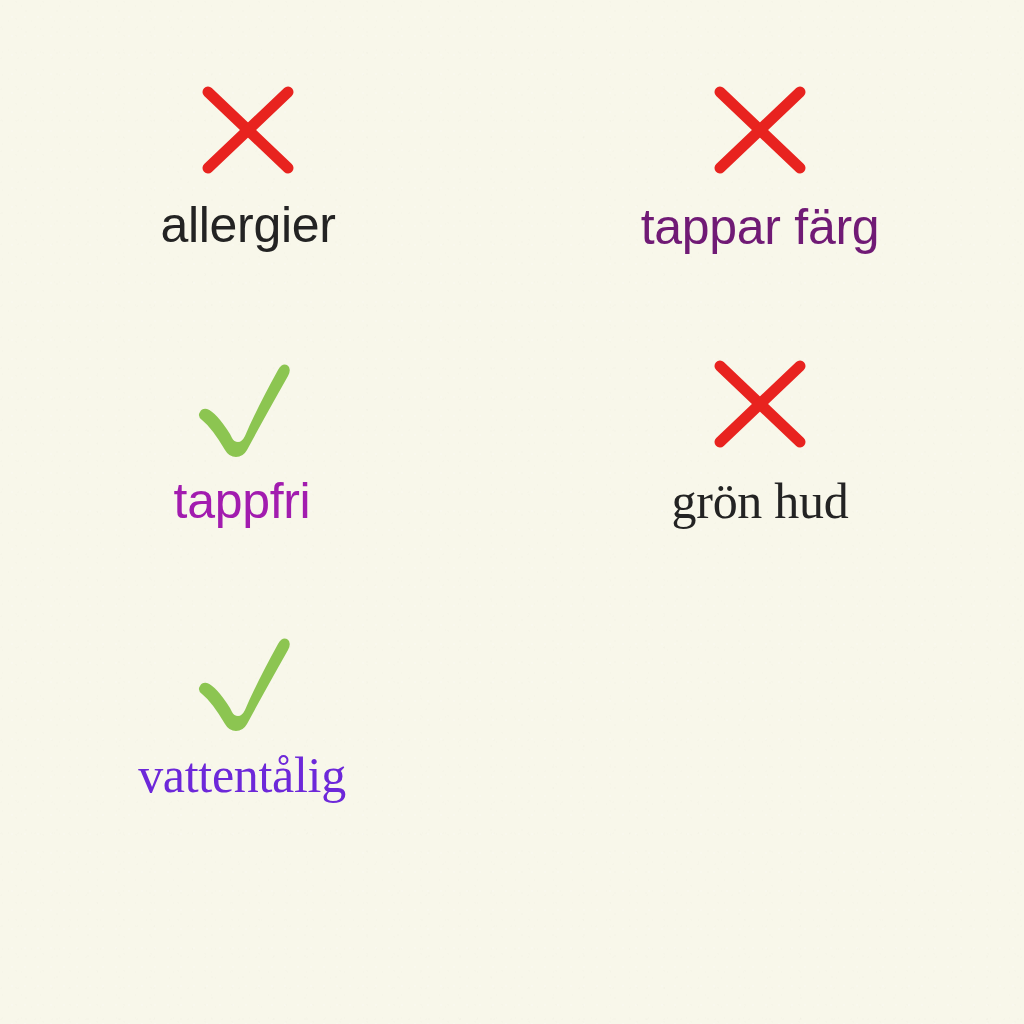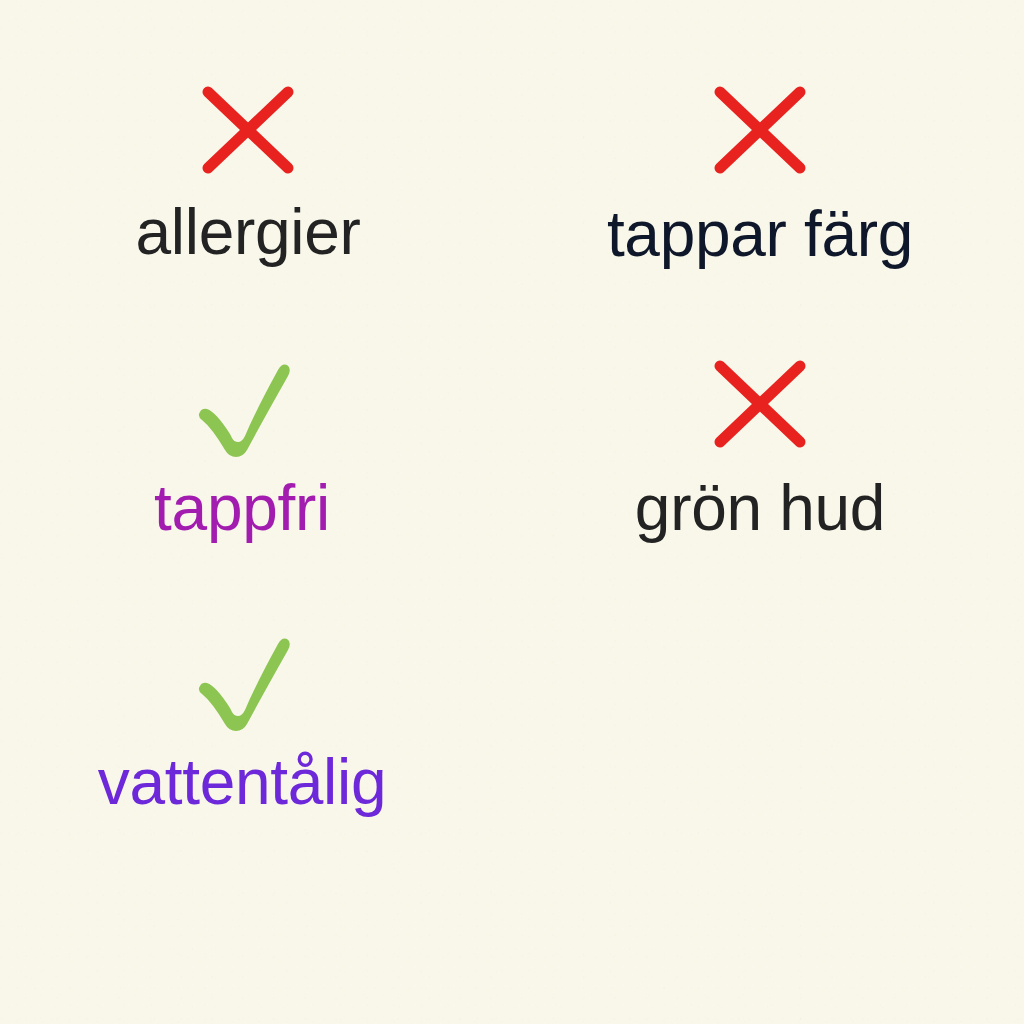--- a/index.html
+++ b/index.html
@@ -57,32 +57,32 @@
     align-items:center;
     justify-content:center;
   }
   .mark svg { display:block; overflow:visible; }
 
   .cross-svg { width:96px;  height:92px; }
   .check-svg { width:108px; height:108px; }
 
   .label {
     margin-top:18px;
-    font-size:64px;
+    font-size:50px;
     font-weight:300;
     line-height:1;
     letter-spacing:-0.3px;
     color:#232323;
     white-space:nowrap;
     -webkit-font-smoothing:antialiased;
   }
 
   
   .row2 .label { margin-top:20px; }
-  .row3 .label { margin-top:20px; }
+  .row3 .label { margin-top:20px;font-family:Liberation Serif, serif; }
 </style>
 </head>
 <body style="background-color: rgb(248, 247, 234);">
 
 <div id="grain"></div>
 
 <div id="board">
 
   <div class="cell col-neg row1">
     <div class="mark">
@@ -99,21 +99,21 @@
 
   <div class="cell col-neg row2">
     <div class="mark">
       <svg class="cross-svg" viewBox="0 0 96 92" aria-hidden="true">
         <g fill="none" stroke="#e8231f" stroke-width="11" stroke-linecap="round">
           <line x1="8" y1="8" x2="88" y2="84" stroke="#e8231f"></line>
           <line x1="88" y1="8" x2="8" y2="84" stroke="#e8231f"></line>
         </g>
       </svg>
     </div>
-    <div class="label" style="color: #0f172a;">tappar färg</div>
+    <div class="label" style="color: #701a75;">tappar färg</div>
   </div>
 
   <div class="cell col-pos row2">
     <div class="mark">
       <svg class="check-svg" viewBox="0 0 108 108" aria-hidden="true">
         <path d="M12 62 Q14 58 19 59 Q28 62 42 84 L44 88 Q46 92 50 92 Q54 92 57 86
                  Q68 60 90 20 Q94 13 99 15 Q104 18 100 26 Q74 72 59 100
                  Q55 107 48 107 Q41 107 37 100 Q24 78 14 70 Q9 66 12 62 Z" fill="#8cc551"></path>
       </svg>
     </div>

